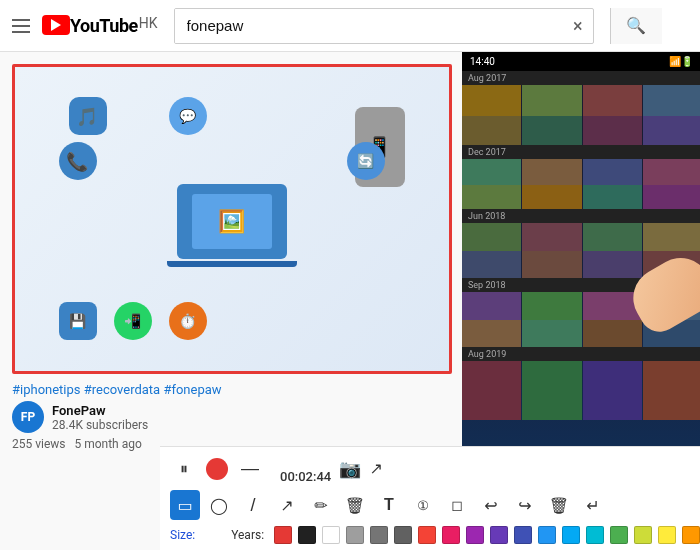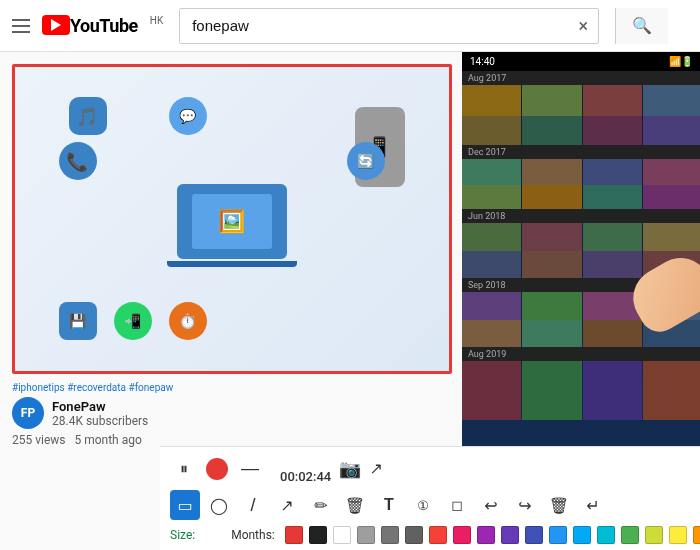--- a/index.html
+++ b/index.html
@@ -52,24 +52,24 @@
       border-top: 6px solid transparent;
       border-bottom: 6px solid transparent;
     }
     .yt-text {
       font-size: 18px;
       font-weight: 700;
       color: #000;
       letter-spacing: -0.5px;
     }
     .yt-hk {
-      font-size: 10px;
+      font-size: 14px;
       color: #606060;
       vertical-align: super;
-      margin-left: 12px;
+      margin-left: 1px;
     }
     .search-bar {
       display: flex;
       align-items: center;
       flex: 1;
       max-width: 420px;
       border: 1px solid #ccc;
       border-radius: 2px;
       height: 36px;
       overflow: hidden;
@@ -372,21 +372,21 @@
       border-radius: 4px;
     }
 
     .controls-row3 {
       display: flex;
       align-items: center;
       gap: 6px;
     }
     .size-label {
       font-size: 12px;
-      color: #15803d;
+      color: #1d4ed8;
       margin-right: 4px;
     }
     .size-dot {
       border-radius: 50%;
       cursor: pointer;
       border: none;
     }
     .size-dot-sm { width: 8px; height: 8px; background: #e53935; }
     .size-dot-md { width: 12px; height: 12px; background: #e53935; }
     .size-dot-lg { width: 18px; height: 18px; background: #e53935; }
@@ -404,21 +404,21 @@
       border: 1px solid rgba(0,0,0,0.2);
       flex-shrink: 0;
     }
 
     
     .video-info {
       padding: 8px 0 4px;
       max-width: 440px;
     }
     .video-tags {
-      font-size: 10px;
+      font-size: 13px;
       color: #1976d2;
       margin-bottom: 4px;
     }
     .video-title {
       font-size: 14px;
       font-weight: 600;
       color: #0f0f0f;
       margin-bottom: 4px;
       white-space: nowrap;
       overflow: hidden;
@@ -637,21 +637,21 @@
     <button class="tool-btn" title="Redo">↪</button>
     <button class="tool-btn" title="Clear all">🗑</button>
     <button class="tool-btn" title="Exit" style="font-size:16px;">↵</button>
   </div>
 
   <div class="controls-row3">
     <span class="size-label">Size:</span>
     <button class="size-dot size-dot-sm" title="Small"></button>
     <button class="size-dot size-dot-md" title="Medium"></button>
     <button class="size-dot size-dot-lg" title="Large"></button>
-    <span class="color-label">Months:</span>
+    <span class="color-label">Years:</span>
     <div class="color-swatch" style="background:#e53935;"></div>
     <div class="color-swatch" style="background:#212121;"></div>
     <div class="color-swatch" style="background:#fff;"></div>
     <div class="color-swatch" style="background:#9e9e9e;"></div>
     <div class="color-swatch" style="background:#757575;"></div>
     <div class="color-swatch" style="background:#616161;"></div>
     <div class="color-swatch" style="background:#f44336;"></div>
     <div class="color-swatch" style="background:#e91e63;"></div>
     <div class="color-swatch" style="background:#9c27b0;"></div>
     <div class="color-swatch" style="background:#673ab7;"></div>

